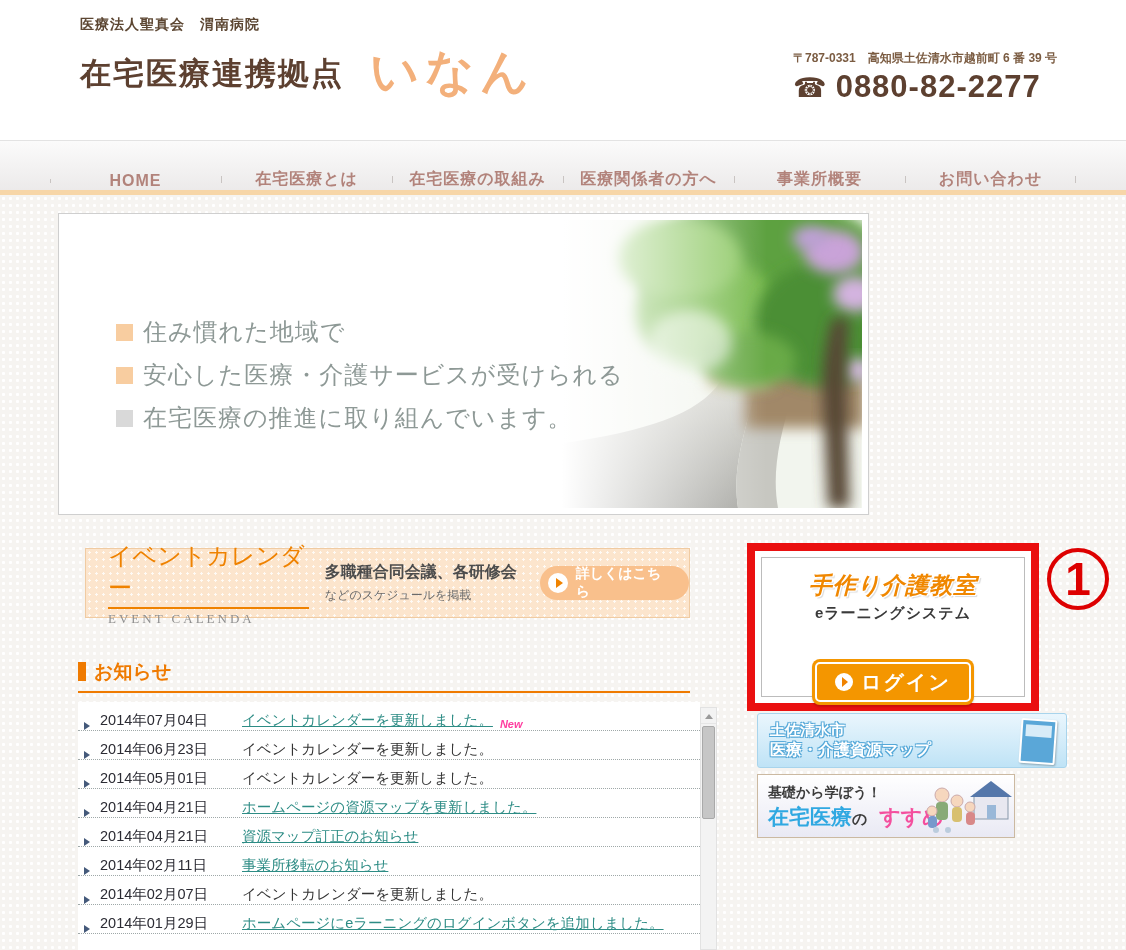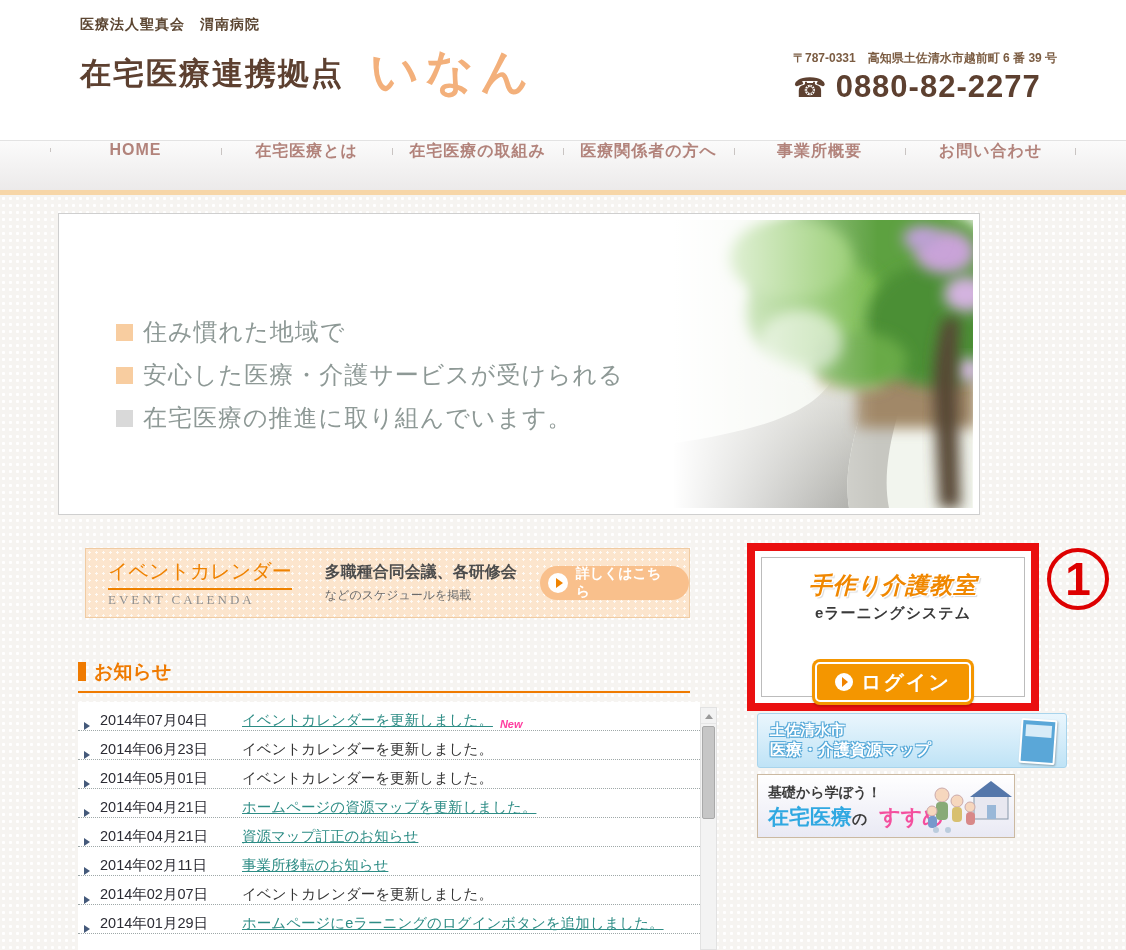--- a/index.html
+++ b/index.html
@@ -15,53 +15,53 @@
   .logo .site-title { font-size:31px; font-weight:bold; color:#5d4030; letter-spacing:2px; }
   .logo .site-name { font-size:48px; font-weight:bold; color:#f3b07b; letter-spacing:6px; margin-left:26px; vertical-align:-4px; }
   .contact { position:absolute; left:793px; top:50px; }
   .contact .addr { font-size:12px; font-weight:bold; color:#7b5c42; }
   .contact .phone { margin-top:2px; font-size:31px; font-weight:bold; color:#5d4030; letter-spacing:1px; }
   .contact .phone .ph-icon { font-size:27px; margin-right:8px; }
 
   
   .nav { position:absolute; top:140px; left:0; width:1126px; height:50px;
          background:linear-gradient(#fbfbfb,#eceaea); border-top:1px solid #e3e3e3;
-         display:flex; align-items:flex-start; padding:0 50px; }
+         display:flex; align-items:flex-end; padding:0 50px; }
   .nav-item { flex:1; display:flex; align-items:center; justify-content:center;
               position:relative; cursor:pointer; }
   .nav-item::before { content:""; position:absolute; left:0; top:7px; bottom:7px; width:1px; background:#c9c4c2; }
   .nav-item:last-child::after { content:""; position:absolute; right:0; top:7px; bottom:7px; width:1px; background:#c9c4c2; }
   .nav-item span { font-size:16px; font-weight:bold; color:#b2837b; letter-spacing:1px; }
 
   .orange-line { position:absolute; top:190px; left:0; width:1126px; height:5px; background:#f7d6a8; }
 
   
   .main-bg { position:absolute; top:195px; left:0; width:1126px; height:755px;
              background-color:#f6f4f1;
              background-image:radial-gradient(circle,#ffffff 1.4px,rgba(255,255,255,0) 1.5px);
              background-size:7px 7px; }
 
   
-  .hero { position:absolute; left:58px; top:18px; width:922px; height:302px;
+  .hero { position:absolute; left:58px; top:18px; width:811px; height:302px;
           background:#fff; border:1px solid #cfcfcf; }
   .hero-photo { position:absolute; right:6px; top:6px; width:300px; height:288px; overflow:hidden; }
   .hero-lines { position:absolute; left:57px; top:102px; list-style:none; }
   .hero-line { display:flex; align-items:center; margin-bottom:11px; }
   .hero-line .sq { width:17px; height:17px; background:#f8cda0; margin-right:10px; flex:0 0 auto; }
   .hero-line .sq.gray { background:#d9d9d9; }
   .hero-line .txt { font-size:24px; color:#8e9996; letter-spacing:1px; }
 
   
   .event { position:absolute; left:85px; top:353px; width:605px; height:70px;
            background-color:#fce5cd;
            background-image:radial-gradient(circle,rgba(255,255,255,.8) 1.3px,rgba(255,255,255,0) 1.4px);
            background-size:7px 7px;
            border:1px solid #f0cba2; display:flex; align-items:center; cursor:pointer; }
   .ev-left { margin-left:22px; width:205px; }
-  .ev-title { font-size:20px; color:#ef8200; border-bottom:2px solid #ef8200; padding-bottom:3px; display:inline-block; }
+  .ev-title { font-size:24px; color:#ef8200; border-bottom:2px solid #ef8200; padding-bottom:3px; display:inline-block; }
   .ev-sub { font-family:"Liberation Serif","DejaVu Serif",serif; font-size:13px; color:#8f8f8f; letter-spacing:3px; margin-top:2px; }
   .ev-desc { margin-left:16px; width:205px; }
   .ev-d1 { font-size:16px; font-weight:bold; color:#4c4c4c; }
   .ev-d2 { font-size:12px; color:#6a6a6a; margin-top:4px; }
   .ev-btn { margin-left:14px; height:34px; padding:0 16px 0 8px; background:#f9c08c; border-radius:17px;
             display:flex; align-items:center; }
   .play-circle { width:20px; height:20px; background:#fff; border-radius:50%; position:relative; margin-right:8px; flex:0 0 auto; }
   .play-circle::after { content:""; position:absolute; left:8px; top:5px;
             border-left:7px solid #f08300; border-top:5px solid transparent; border-bottom:5px solid transparent; }
   .ev-btn .lbl { font-size:14px; font-weight:bold; color:#fff; }

